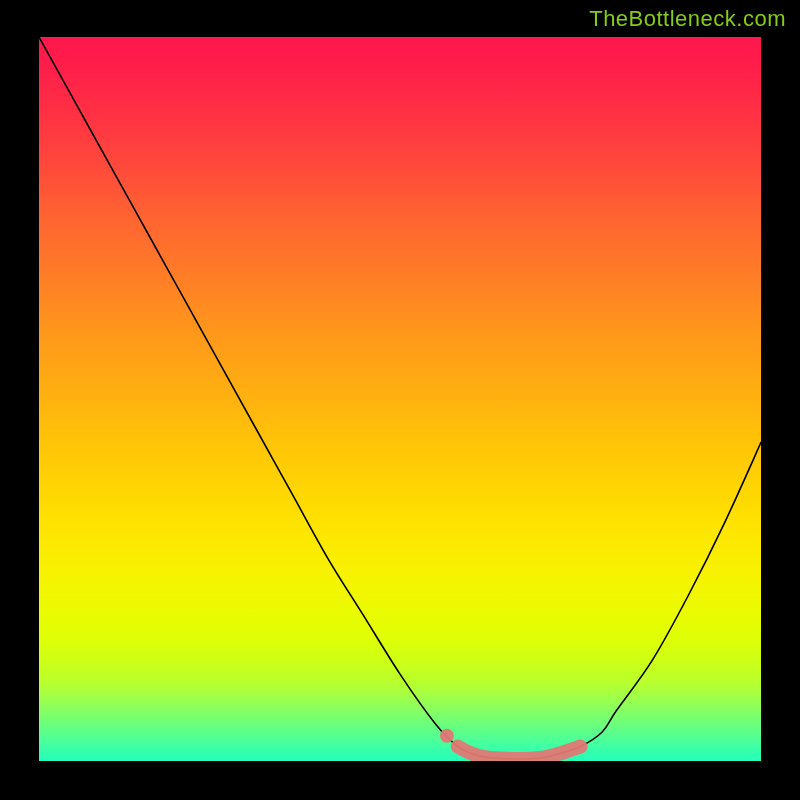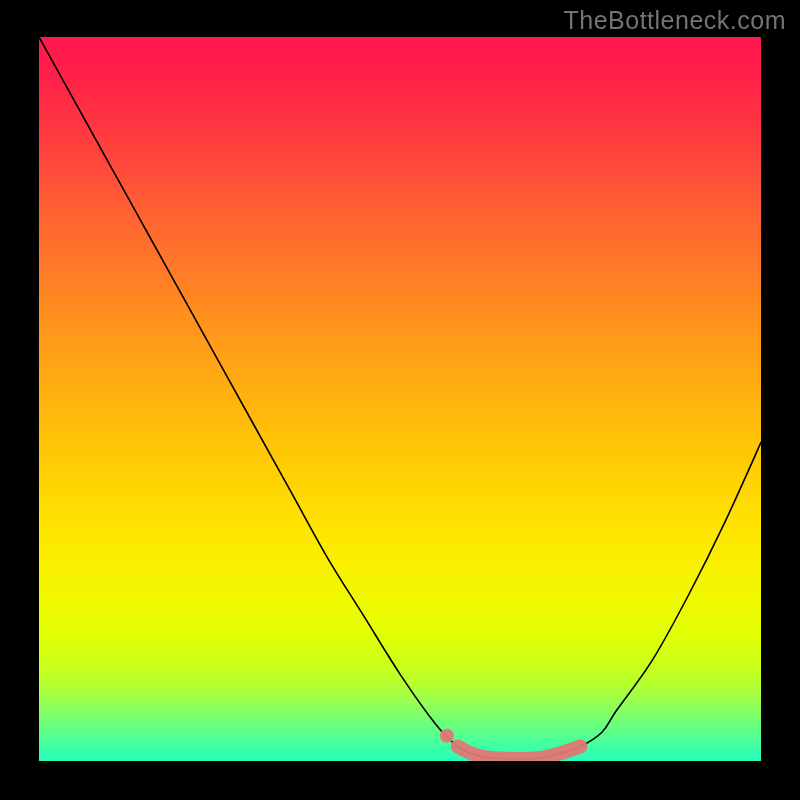--- a/index.html
+++ b/index.html
@@ -3,22 +3,22 @@
 <meta charset="utf-8">
 <style>
   * { margin: 0; padding: 0; box-sizing: border-box; }
   html, body { width: 800px; height: 800px; overflow: hidden; }
   body { background: #000; position: relative; font-family: Arial, Helvetica, sans-serif; }
 
   .watermark {
     position: absolute;
     top: 6px;
     right: 14px;
-    color: #737373;
-    font-size: 25px;
+    color: #84cc16;
+    font-size: 22px;
     font-weight: 500;
     letter-spacing: 0.5px;
     z-index: 3;
   }
 
   .plot-area {
     position: absolute;
     left: 39px;
     top: 37px;
     width: 722px;

